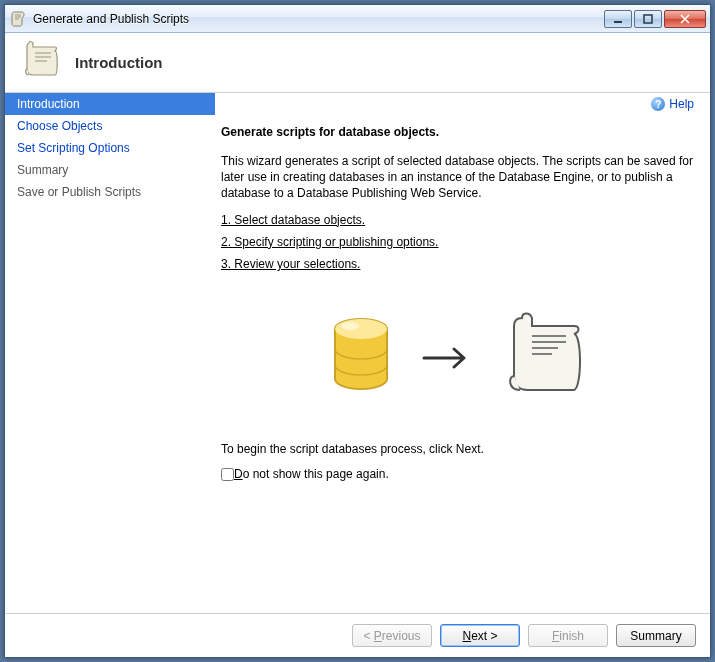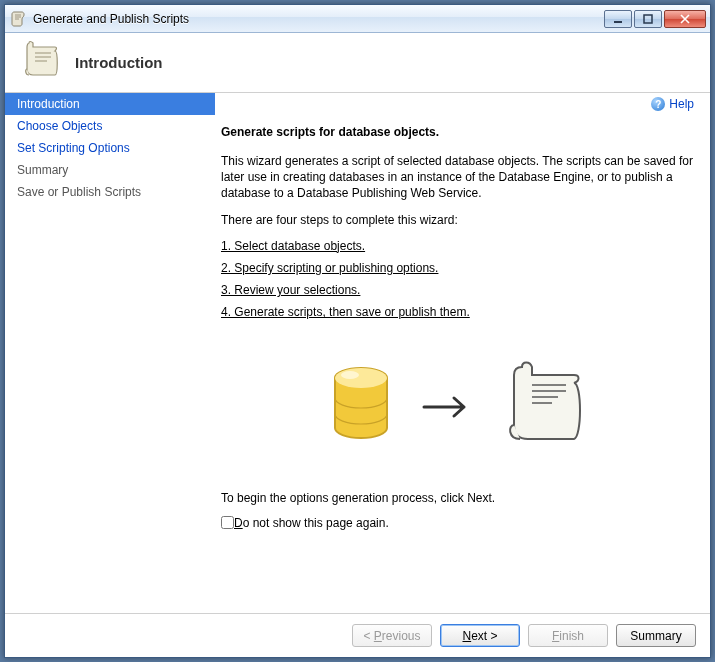--- a/index.html
+++ b/index.html
@@ -213,26 +213,24 @@
 
     <div class="main">
       <div class="help-link">
         <span class="help-icon">?</span>
         <span>Help</span>
       </div>
 
       <div class="content">
         <h3>Generate scripts for database objects.</h3>
         <p>This wizard generates a script of selected database objects. The scripts can be saved for later use in creating databases in an instance of the Database Engine, or to publish a database to a Database Publishing Web Service.</p>
-        <p>There are four steps to complete this wizard:</p>
         <div class="steps">
           <p>1. Select database objects.</p>
           <p>2. Specify scripting or publishing options.</p>
           <p>3. Review your selections.</p>
-          <p>4. Generate scripts, then save or publish them.</p>
         </div>
 
         <div class="illustration">
           <span>
             <svg width="70" height="86" viewBox="0 0 70 86">
               <ellipse cx="35" cy="14" rx="26" ry="10" fill="#f7d85a" stroke="#c9a227" stroke-width="2"></ellipse>
               <path d="M9 14 v50 a26 10 0 0 0 52 0 v-50" fill="#f2c93a" stroke="#c9a227" stroke-width="2"></path>
               <ellipse cx="35" cy="14" rx="26" ry="10" fill="#fde999" stroke="none"></ellipse>
               <path d="M9 34 a26 10 0 0 0 52 0" fill="none" stroke="#c9a227" stroke-width="1.2"></path>
               <path d="M9 50 a26 10 0 0 0 52 0" fill="none" stroke="#c9a227" stroke-width="1.2"></path>
@@ -246,21 +244,21 @@
           </span>
           <span>
             <svg width="86" height="100" viewBox="0 0 86 100">
               <path d="M18 10 C18 4 26 4 28 10 L28 18 L70 18 C76 18 76 24 70 26 C78 26 78 80 70 82 L24 82 C14 82 10 76 10 68 L10 18 C10 12 14 10 18 10 Z" fill="#f6f6ef" stroke="#5a5a5a" stroke-width="2"></path>
               <path d="M10 68 C4 68 4 82 16 82" fill="#f6f6ef" stroke="#5a5a5a" stroke-width="2"></path>
               <path d="M28 28 h34 M28 34 h34 M28 40 h26 M28 46 h20" stroke="#5a5a5a" stroke-width="1.6"></path>
             </svg>
           </span>
         </div>
 
-        <p>To begin the options generation process, click Next.</p>
+        <p>To begin the script databases process, click Next.</p>
 
         <label class="checkbox-row">
           <input type="checkbox" style="">
           <span><span class="u">D</span><span>o not show this page again.</span></span>
         </label>
       </div>
     </div>
   </div>
 
   <div class="foot">

